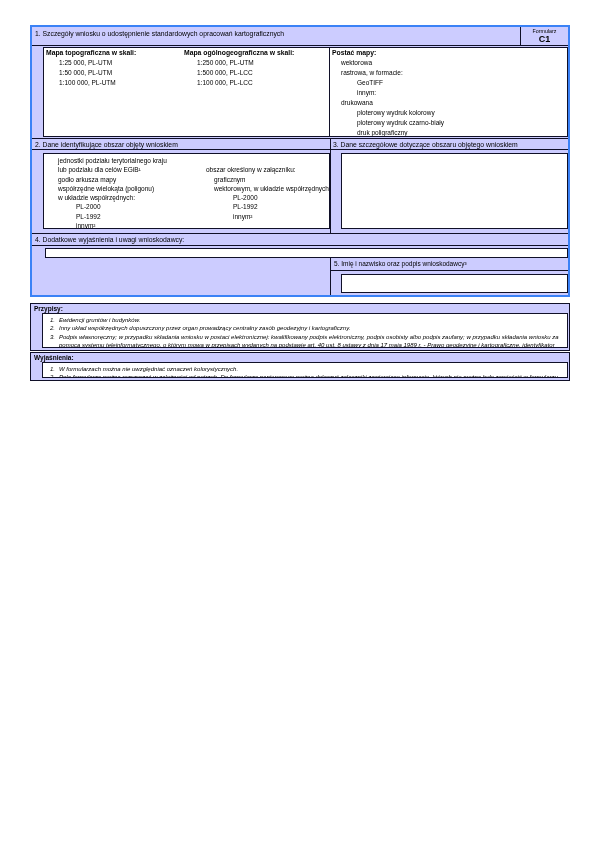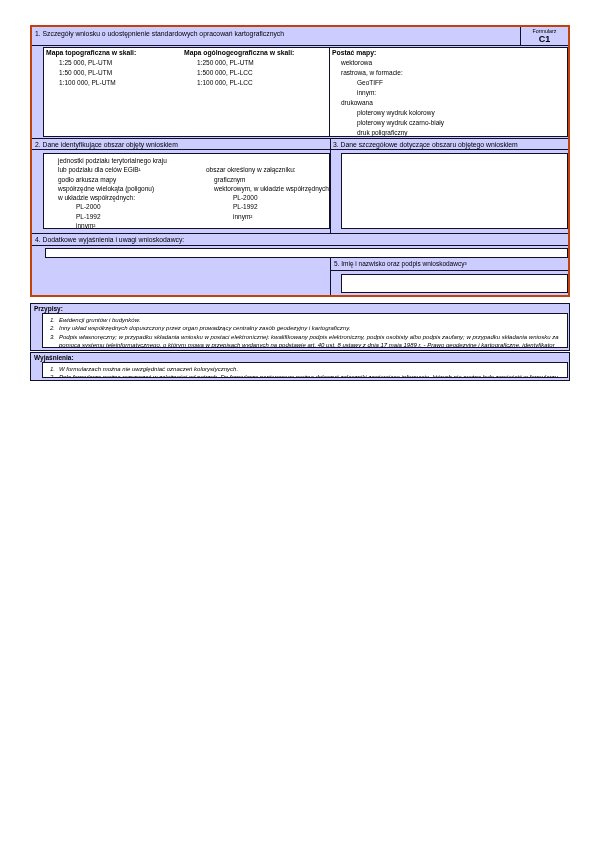--- a/index.html
+++ b/index.html
@@ -6,21 +6,21 @@
   html,body { background:#ffffff; }
   .page {
     position:relative; width:600px; height:849px; background:#ffffff;
     font-family:"Liberation Sans","DejaVu Sans",sans-serif; color:#000;
     overflow:hidden;
   }
   .lav { background:#ccccff; }
   .abs { position:absolute; }
 
   
-  .form-main { left:30px; top:25px; width:540px; height:272px; border:2px solid #c2410c; background:#ccccff; }
+  .form-main { left:30px; top:25px; width:540px; height:272px; border:2px solid #3b82f6; background:#ccccff; }
 
   .hdr-bar { left:0; top:0; right:0; height:18px; }
   .hdr-title { left:3px; top:2.5px; font-size:6.8px; white-space:nowrap; }
   .form-cell { right:0; top:0; width:48px; height:18px; border-left:1px solid #101028; text-align:center; }
   .form-cell .flabel { display:block; font-size:5.3px; margin-top:1px; }
   .form-cell .fcode  { display:block; font-size:9px; font-weight:bold; margin-top:0; }
   .hdr-underline { left:0; top:18px; right:0; height:1px; background:#101028; }
 
   .wbox { background:#fff; border:1px solid #101028; }
   .box-a { left:11px; top:20px; width:287px; height:90px; overflow:hidden; }

